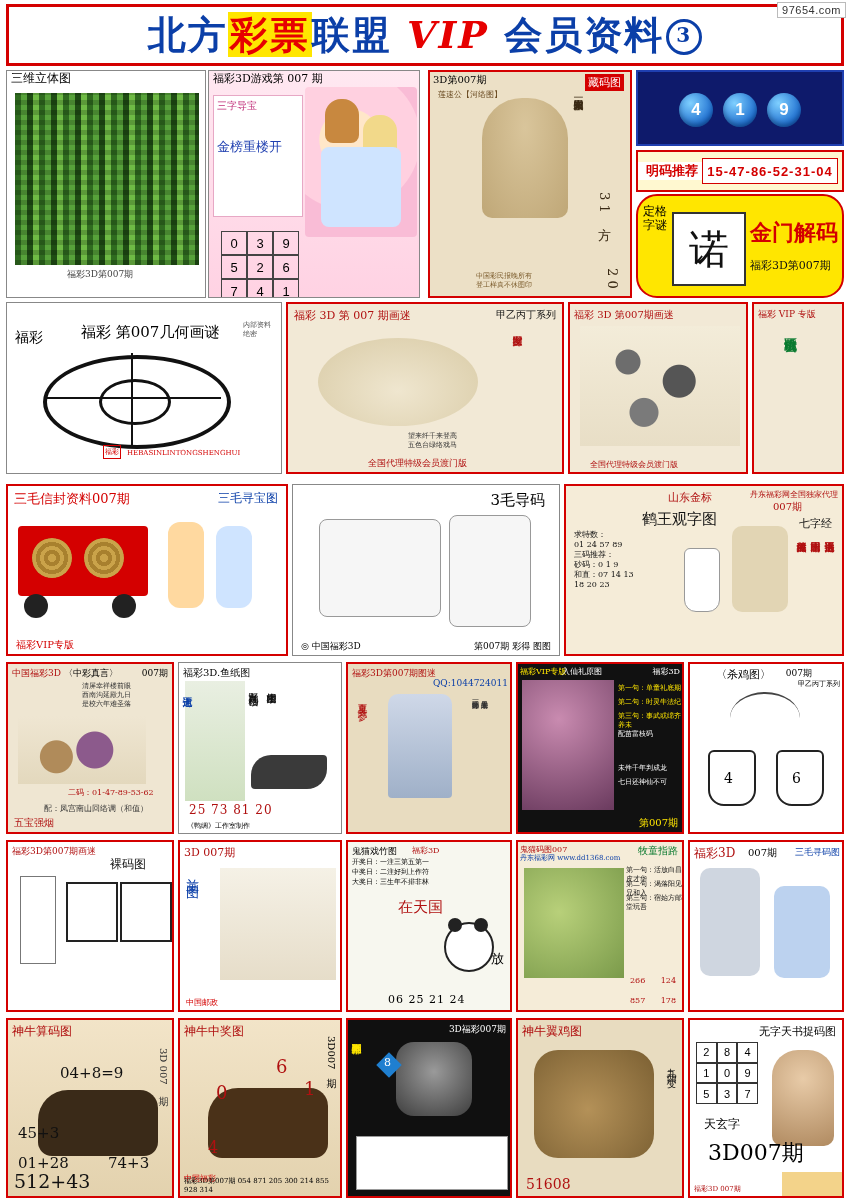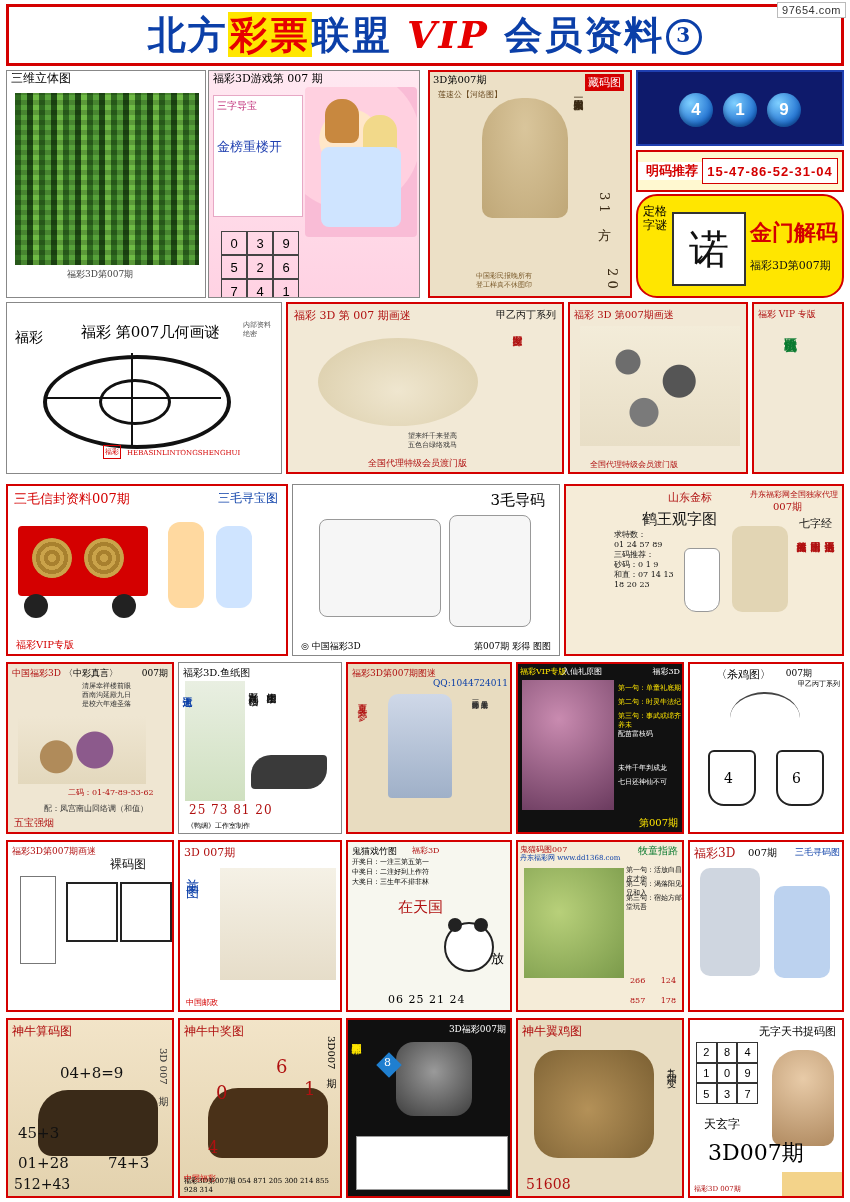--- a/index.html
+++ b/index.html
@@ -202,21 +202,21 @@
     <div class="cn" style="position:absolute;right:8px;bottom:2px;font-size:9px;">第007期 彩得 图图</div>
   </div>
 
   <div class="cell bd-red paperB" style="left:564px;top:484px;width:280px;height:172px;">
     <div class="cn" style="position:absolute;right:4px;top:3px;font-size:8px;color:#b01010;">丹东福彩网全国独家代理</div>
     <div class="cn" style="position:absolute;right:40px;top:14px;font-size:10px;color:#b01010;">007期</div>
     <div class="cn" style="position:absolute;left:76px;top:24px;font-size:15px;color:#111;">鹤王观字图</div>
     <div class="cn" style="position:absolute;right:10px;top:30px;font-size:11px;color:#111;">七字经</div>
     <div style="position:absolute;left:166px;top:40px;width:56px;height:86px;background:#e2d5b4;border-radius:10px;"></div>
     <div style="position:absolute;left:118px;top:62px;width:34px;height:62px;background:#fff;border:1px solid #999;border-radius:6px 6px 12px 12px;"></div>
-    <div class="cn xsm" style="position:absolute;left:8px;top:44px;width:100px;color:#111;margin-left:40px;">
+    <div class="cn xsm" style="position:absolute;left:8px;top:44px;width:100px;color:#111;">
       <div>求特数：</div>
       <div>01 24 57 89</div>
       <div>三码推荐：</div>
       <div>砂码：0 1 9</div>
       <div>和直：07 14 13</div>
       <div>18 20 23</div>
     </div>
     <div class="cn vtext" style="position:absolute;right:34px;top:48px;height:100px;color:#b01010;">鸡树久成滋滋夜催</div>
     <div class="cn vtext" style="position:absolute;right:20px;top:48px;height:100px;color:#b01010;">山南回国咏所恩</div>
     <div class="cn vtext" style="position:absolute;right:6px;top:48px;height:100px;color:#b01010;">五语渴抱进达不溢</div>
@@ -333,21 +333,21 @@
   </div>
 
   <div class="cell bd-red cow" style="left:6px;top:1018px;width:168px;height:180px;text-align:center;">
     <div class="cn" style="position:absolute;left:4px;top:3px;font-size:12px;color:#b01010;">神牛算码图</div>
     <div class="cn vtext" style="position:absolute;right:2px;top:18px;height:60px;color:#333;">3D 007 期</div>
     <div style="position:absolute;left:30px;top:70px;width:120px;height:66px;background:#3a2a18;border-radius:30px 18px 14px 14px;"></div>
     <div class="cn" style="position:absolute;left:52px;top:44px;font-size:15px;color:#111;">04+8=9</div>
     <div class="cn" style="position:absolute;left:10px;top:104px;font-size:15px;color:#111;">45+3</div>
     <div class="cn" style="position:absolute;left:10px;top:134px;font-size:15px;color:#111;">01+28</div>
     <div class="cn" style="position:absolute;left:100px;top:134px;font-size:15px;color:#111;">74+3</div>
-    <div class="cn" style="position:absolute;left:6px;bottom:4px;font-size:14px;color:#111;">512+43</div>
+    <div class="cn" style="position:absolute;left:6px;bottom:4px;font-size:19px;color:#111;">512+43</div>
   </div>
 
   <div class="cell bd-red cow" style="left:178px;top:1018px;width:164px;height:180px;">
     <div class="cn" style="position:absolute;left:4px;top:3px;font-size:12px;color:#b01010;">神牛中奖图</div>
     <div class="cn vtext" style="position:absolute;right:2px;top:16px;height:56px;">3D007期</div>
     <div style="position:absolute;left:28px;top:68px;width:120px;height:70px;background:#4a3118;border-radius:30px 18px 14px 14px;"></div>
     <div class="cn" style="position:absolute;left:96px;top:36px;font-size:18px;color:#b01010;">6</div>
     <div class="cn" style="position:absolute;left:124px;top:58px;font-size:18px;color:#b01010;">1</div>
     <div class="cn" style="position:absolute;left:36px;top:62px;font-size:18px;color:#b01010;">0</div>
     <div class="cn" style="position:absolute;left:28px;top:118px;font-size:16px;color:#b01010;">4</div>

